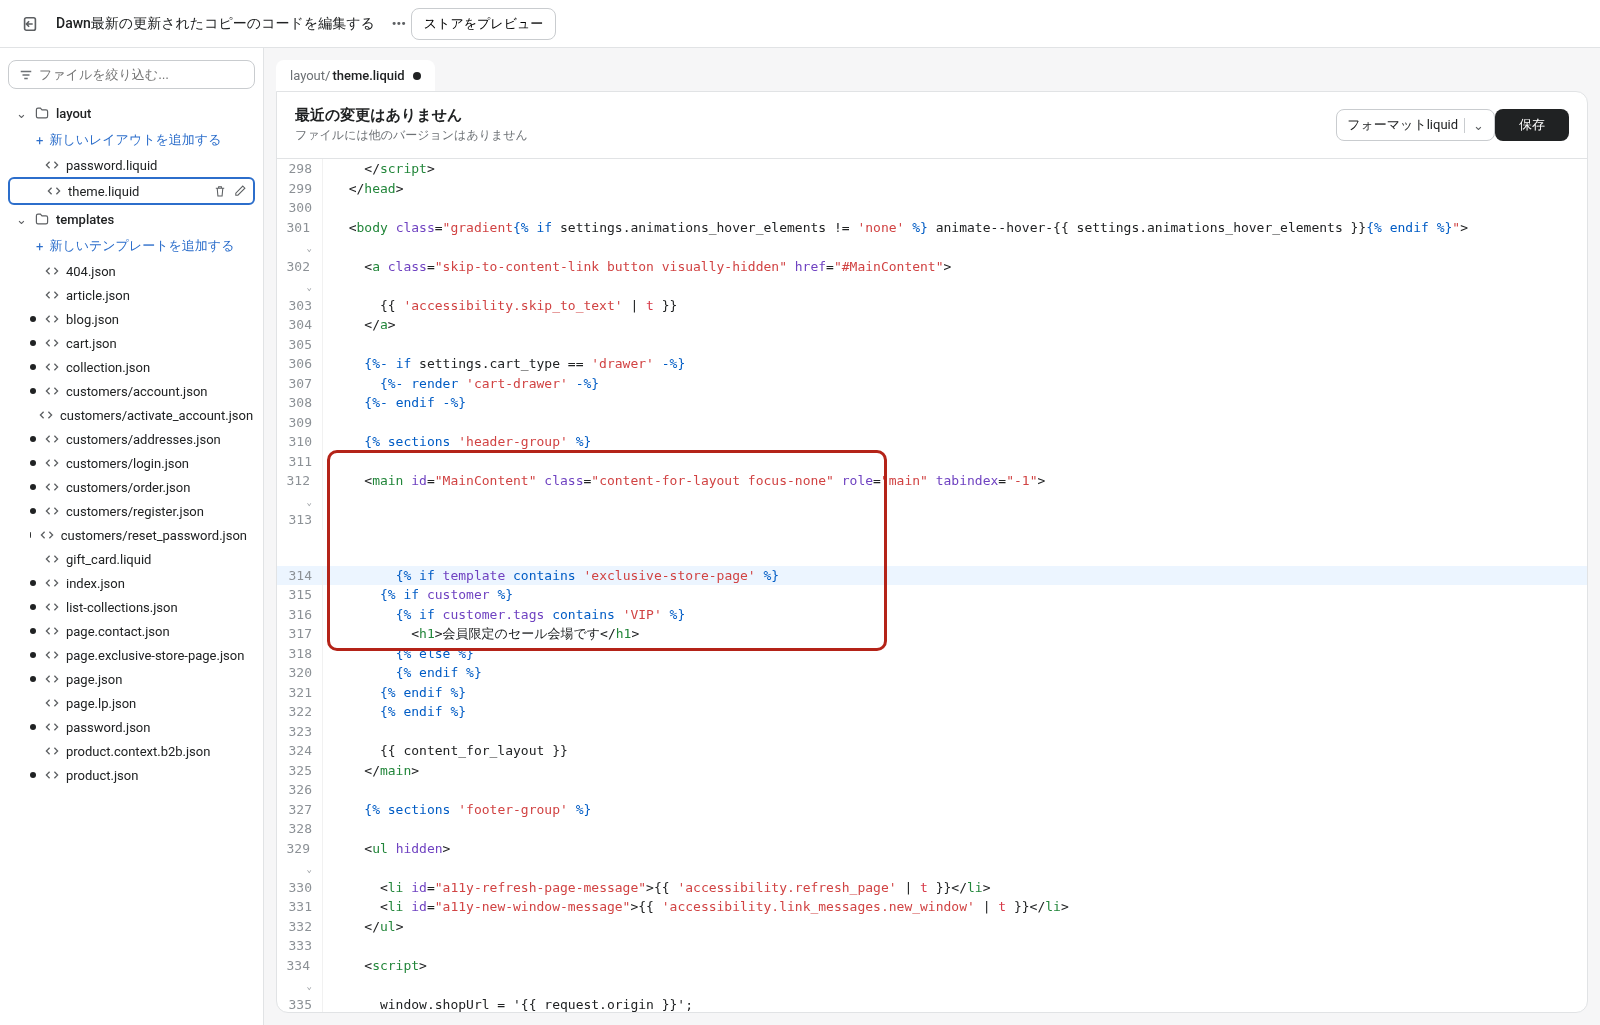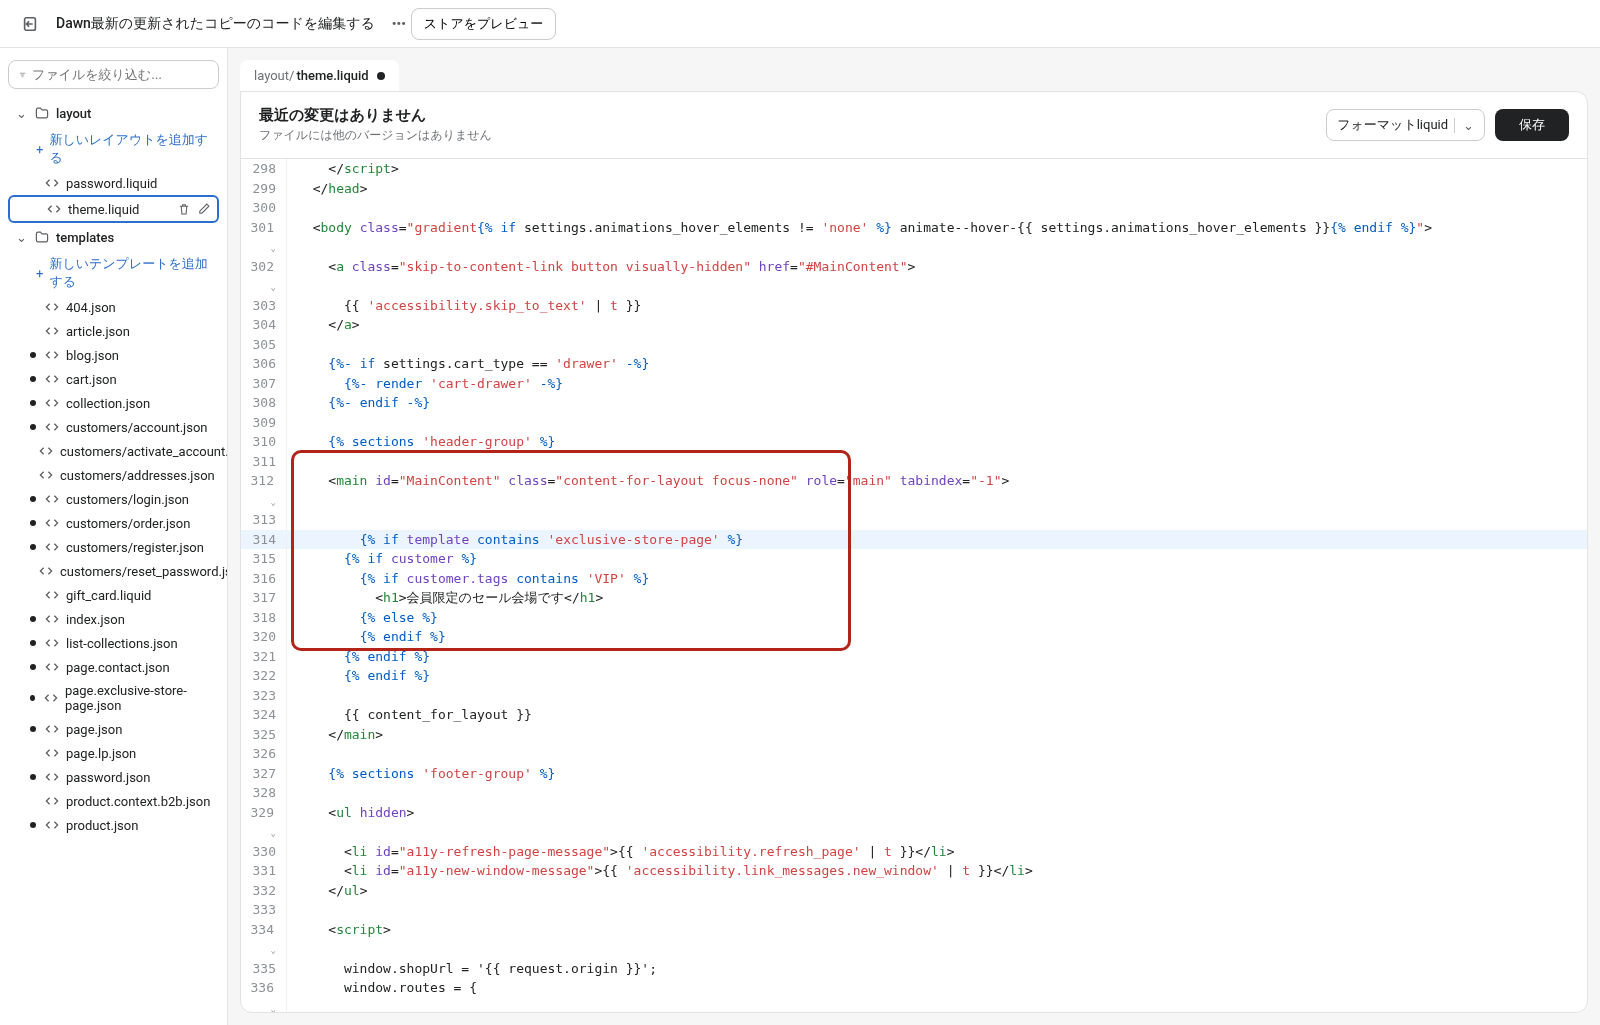--- a/index.html
+++ b/index.html
@@ -4,21 +4,21 @@
 <style>
 * { margin:0; padding:0; box-sizing:border-box; }
 body { font-family:-apple-system,BlinkMacSystemFont,"Segoe UI",Roboto,sans-serif; font-size:13px; color:#202223; background:#fff; }
 .topbar { display:flex; align-items:center; justify-content:flex-start; height:48px; padding:0 16px; border-bottom:1px solid #e1e3e5; }
 .topbar-left { display:flex; align-items:center; gap:12px; }
 .exit-btn { width:28px; height:28px; display:flex; align-items:center; justify-content:center; cursor:pointer; border-radius:6px; }
 .page-title { font-size:14px; font-weight:500; }
 .more-btn { width:24px; height:24px; display:flex; align-items:center; justify-content:center; cursor:pointer; color:#5c5f62; font-weight:bold; }
 .preview-btn { padding:6px 12px; border:1px solid #c9cccf; border-radius:8px; background:#fff; font-size:13px; cursor:pointer; }
 .main { display:flex; height:calc(100vh - 48px); }
-.sidebar { width:228px; border-right:1px solid #e1e3e5; padding:12px 8px; overflow-y:auto; }
+.sidebar { width:264px; border-right:1px solid #e1e3e5; padding:12px 8px; overflow-y:auto; }
 .filter-box { display:flex; align-items:center; gap:6px; padding:6px 10px; border:1px solid #c9cccf; border-radius:8px; margin-bottom:10px; color:#6d7175; }
 .filter-box input { border:none; outline:none; flex:1; font-size:13px; }
 .tree-node { display:flex; align-items:center; gap:6px; padding:4px 8px; border-radius:6px; cursor:pointer; min-height:28px; }
 .tree-folder { font-weight:500; }
 .chev { width:12px; display:inline-block; color:#5c5f62; }
 .folder-icon,.file-icon { width:16px; color:#5c5f62; display:inline-flex; }
 .add-link { color:#2c6ecb; padding:4px 8px 4px 28px; display:flex; align-items:center; gap:6px; cursor:pointer; }
 .file-row { padding:4px 8px 4px 20px; display:flex; align-items:center; gap:6px; border-radius:6px; cursor:pointer; position:relative; }
 .file-row.selected { border:2px solid #2c6ecb; background:#fff; }
 .file-actions { position:absolute; right:6px; display:flex; gap:6px; }
@@ -26,28 +26,28 @@
 .dot-spacer { width:10px; display:inline-block; }
 .editor-area { flex:1; display:flex; flex-direction:column; background:#f6f6f7; overflow:hidden; }
 .tabbar { display:flex; padding:12px 12px 0 12px; gap:4px; }
 .tab { background:#fff; border-radius:8px 8px 0 0; padding:8px 14px; display:flex; align-items:center; gap:8px; font-size:13px; }
 .tab-path-pre { color:#6d7175; }
 .tab-dot { width:8px; height:8px; background:#202223; border-radius:50%; }
 .editor-card { background:#fff; margin:0 12px 12px 12px; border-radius:0 12px 12px 12px; flex:1; display:flex; flex-direction:column; overflow:hidden; border:1px solid #e1e3e5; }
 .editor-header { display:flex; justify-content:space-between; align-items:center; padding:14px 18px; border-bottom:1px solid #e1e3e5; }
 .eh-title { font-size:15px; font-weight:600; }
 .eh-sub { font-size:12px; color:#6d7175; margin-top:2px; }
-.eh-actions { display:flex; gap:10px; align-items:flex-start; }
+.eh-actions { display:flex; align-items:flex-start; }
 .fmt-btn { display:flex; align-items:center; gap:6px; padding:6px 10px; border:1px solid #c9cccf; border-radius:8px; background:#fff; cursor:pointer; }
 .save-btn { padding:7px 24px; background:#202223; color:#fff; border:none; border-radius:8px; font-size:13px; cursor:pointer; }
 .code-wrap { flex:1; overflow:auto; font-family:Menlo,Consolas,monospace; font-size:13px; line-height:1.5; }
 .code-line { display:flex; }
 .gutter { width:46px; text-align:right; padding-right:10px; color:#8c9196; user-select:none; flex-shrink:0; border-right:1px solid #f1f1f1;}
 .code { padding-left:10px; white-space:pre; flex:1; }
-.hl-line { background:#ecf5ff; }
+.hl-line { background:#ecf5ff;margin-top:36px; }
 .fold { font-size:9px; color:#8c9196; padding-left:2px; }
 .tok-tag { color:#22863a;margin-top:8px; }
 .tok-attr { color:#6f42c1; }
 .tok-str { color:#d14343; }
 .tok-pct { color:#005cc5; }
 .tok-kw { color:#005cc5; font-weight:500; }
 .tok-var { color:#6f42c1; }
 .tok-pipe { color:#d73a49; }
 .highlight-box { position:relative; }
 .red-box { position:absolute; border:3px solid #b42318; border-radius:10px; pointer-events:none; }

